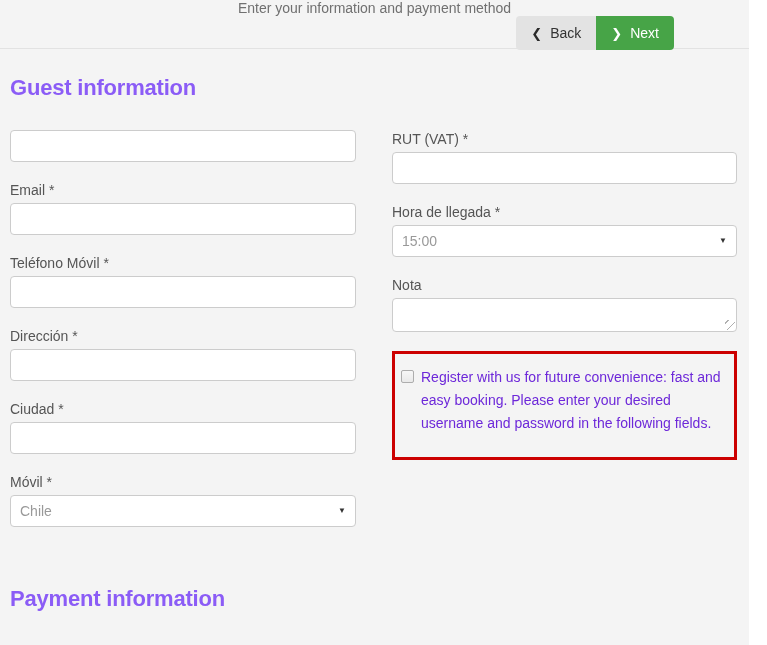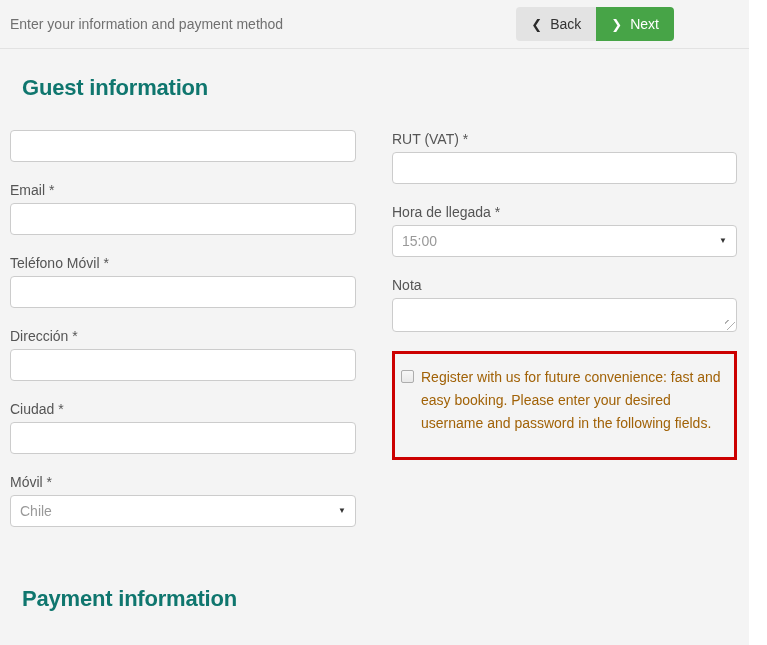--- a/index.html
+++ b/index.html
@@ -16,20 +16,21 @@
     overflow: hidden;
   }
 
   
   .topbar {
     height: 49px;
     border-bottom: 1px solid #e2e2e2;
     display: flex;
     align-items: center;
     padding: 0 10px;
+    flex-direction: column;
   }
   .topbar-title {
     font-size: 14px;
     color: #707070;
   }
   .btn-group {
     margin-left: auto;
     margin-right: 65px;
     display: flex;
   }
@@ -57,23 +58,22 @@
     border-radius: 0 4px 4px 0;
   }
 
   
   .content { padding: 0 12px 0 10px; }
   h2.section-title {
     margin-top: 26px;
     font-size: 22px;
     line-height: 26px;
     font-weight: bold;
-    color: #0f766e;
+    color: #8b5cf6;
     letter-spacing: -0.2px;
-    margin-left: 12px;
   }
   .columns {
     display: flex;
     margin-top: 29px;
   }
   .col-left  { width: 346px; margin-right: 36px; }
   .col-right { width: 345px; }
 
   .form-group { margin-bottom: 19px; }
   .form-group label {
@@ -158,21 +158,21 @@
     height: 13px;
     margin: 4px 7px 0 0;
     border: 1px solid #adadad;
     border-radius: 2px;
     background: linear-gradient(#f7f7f7, #e9e9e9);
     flex: 0 0 auto;
     cursor: pointer;
   }
   .register-text {
     font-size: 14px;
-    color: #a16207;
+    color: #6d28d9;
     line-height: 23px;
   }
 
   
   h2.payment-title { margin-top: 40px; }
 </style>
 </head>
 <body>
 
 <div class="page">

